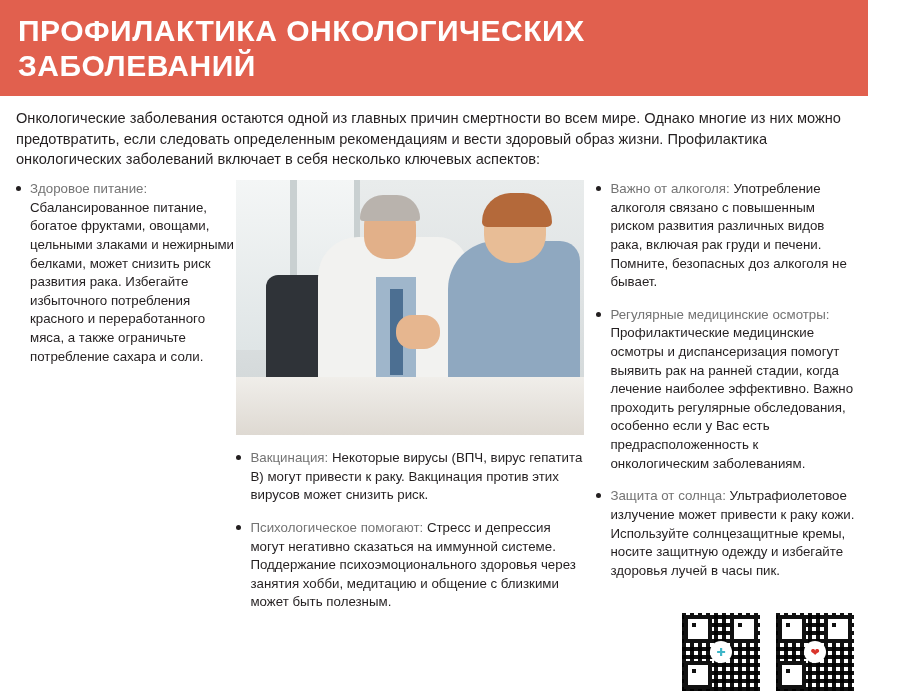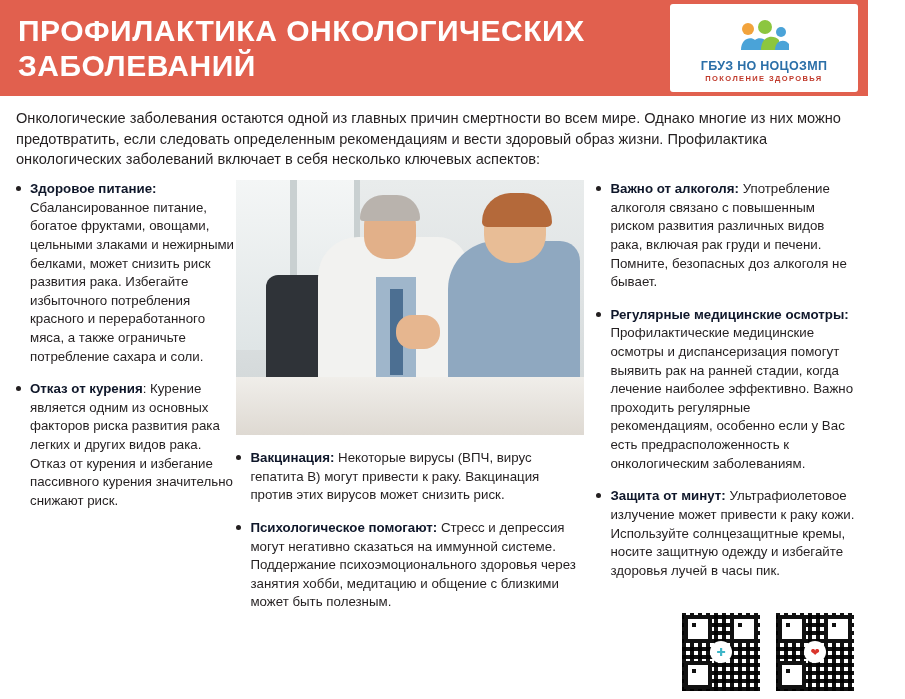--- a/index.html
+++ b/index.html
@@ -104,22 +104,22 @@
     content: "";
     position: absolute;
     left: 0;
     top: 6px;
     width: 5px;
     height: 5px;
     border-radius: 50%;
     background: #231f20;
   }
   .lead {
-    color: #0f172a;
-    font-weight: bold;
+    color: #737373;
+    font-weight: normal;
   }
 
   
   .photo {
     width: 348px;
     height: 255px;
     position: relative;
     overflow: hidden;
     background: #cfd6da;
     margin-bottom: 14px;
@@ -225,46 +225,29 @@
   .qr-1 .center-badge { color: #3fb6c8; }
   .qr-2 .center-badge { color: #d9352c; }
 </style>
 </head>
 <body>
 
 <div class="page">
 
   <div class="header">
     <div class="header-title">ПРОФИЛАКТИКА ОНКОЛОГИЧЕСКИХ ЗАБОЛЕВАНИЙ</div>
-    <div class="logo-box">
-      <div class="logo-mark">
-        <svg width="86" height="40" viewBox="0 0 86 40" aria-hidden="true">
-          <path d="M20 34 C20 22, 30 20, 34 24 C38 20, 48 22, 48 34 Z" fill="#4aa3d8"></path>
-          <circle cx="27" cy="13" r="6" fill="#f2a33c"></circle>
-          <circle cx="44" cy="11" r="7" fill="#8cc63f"></circle>
-          <path d="M40 34 C40 20, 52 18, 58 24 L58 34 Z" fill="#8cc63f"></path>
-          <circle cx="60" cy="16" r="5" fill="#4aa3d8"></circle>
-          <path d="M54 34 C54 24, 64 22, 68 28 L68 34 Z" fill="#4aa3d8"></path>
-        </svg>
-      </div>
-      <div class="logo-text">ГБУЗ НО НОЦОЗМП</div>
-      <div class="logo-sub">ПОКОЛЕНИЕ ЗДОРОВЬЯ</div>
-    </div>
   </div>
 
   <div class="intro">Онкологические заболевания остаются одной из главных причин смертности во всем мире. Однако многие из них можно предотвратить, если следовать определенным рекомендациям и вести здоровый образ жизни.  Профилактика онкологических заболеваний включает в себя несколько ключевых аспектов:</div>
 
   <div class="columns">
 
     <div class="col-left">
       <div class="bullet-item">
         <span class="lead">Здоровое питание:</span><span> Сбалансированное питание, богатое фруктами, овощами, цельными злаками и нежирными белками, может снизить риск развития рака. Избегайте избыточного потребления красного и переработанного мяса, а также ограничьте потребление сахара и соли.</span>
-      </div>
-      <div class="bullet-item">
-        <span class="lead">Отказ от курения</span><span>: Курение является одним из основных факторов риска развития рака легких и других видов рака. Отказ от курения и избегание пассивного курения значительно снижают риск.</span>
       </div>
     </div>
 
     <div class="col-mid">
       <div class="photo">
         <div class="wall"></div>
         <div class="window"></div>
         <div class="windowbar"></div>
         <div class="chairback"></div>
         <div class="doctor-body"></div>
@@ -284,24 +267,24 @@
       <div class="bullet-item">
         <span class="lead">Психологическое помогают:</span><span> Стресс и депрессия могут негативно сказаться на иммунной системе. Поддержание психоэмоционального здоровья через занятия хобби, медитацию и общение с близкими может быть полезным.</span>
       </div>
     </div>
 
     <div class="col-right">
       <div class="bullet-item">
         <span class="lead">Важно от алкоголя:</span><span> Употребление алкоголя связано с повышенным риском развития различных видов рака, включая рак груди и печени. Помните, безопасных доз алкоголя не бывает.</span>
       </div>
       <div class="bullet-item">
-        <span class="lead">Регулярные медицинские осмотры:</span><span> Профилактические медицинские осмотры и диспансеризация помогут выявить рак на ранней стадии, когда лечение наиболее эффективно. Важно проходить регулярные рекомендациям, особенно если у Вас есть предрасположенность к онкологическим заболеваниям.</span>
-      </div>
-      <div class="bullet-item">
-        <span class="lead">Защита от минут:</span><span> Ультрафиолетовое излучение может привести к раку кожи. Используйте солнцезащитные кремы, носите защитную одежду и избегайте здоровья лучей в часы пик.</span>
+        <span class="lead">Регулярные медицинские осмотры:</span><span> Профилактические медицинские осмотры и диспансеризация помогут выявить рак на ранней стадии, когда лечение наиболее эффективно. Важно проходить регулярные обследования, особенно если у Вас есть предрасположенность к онкологическим заболеваниям.</span>
+      </div>
+      <div class="bullet-item">
+        <span class="lead">Защита от солнца:</span><span> Ультрафиолетовое излучение может привести к раку кожи. Используйте солнцезащитные кремы, носите защитную одежду и избегайте здоровья лучей в часы пик.</span>
       </div>
     </div>
   </div>
 
   <div class="qr-row">
     <div class="qr qr-1">
       <span class="finder f1"></span>
         <span class="finder f2"></span>
         <span class="finder f3"></span>
       <span class="center-badge">✚</span>

